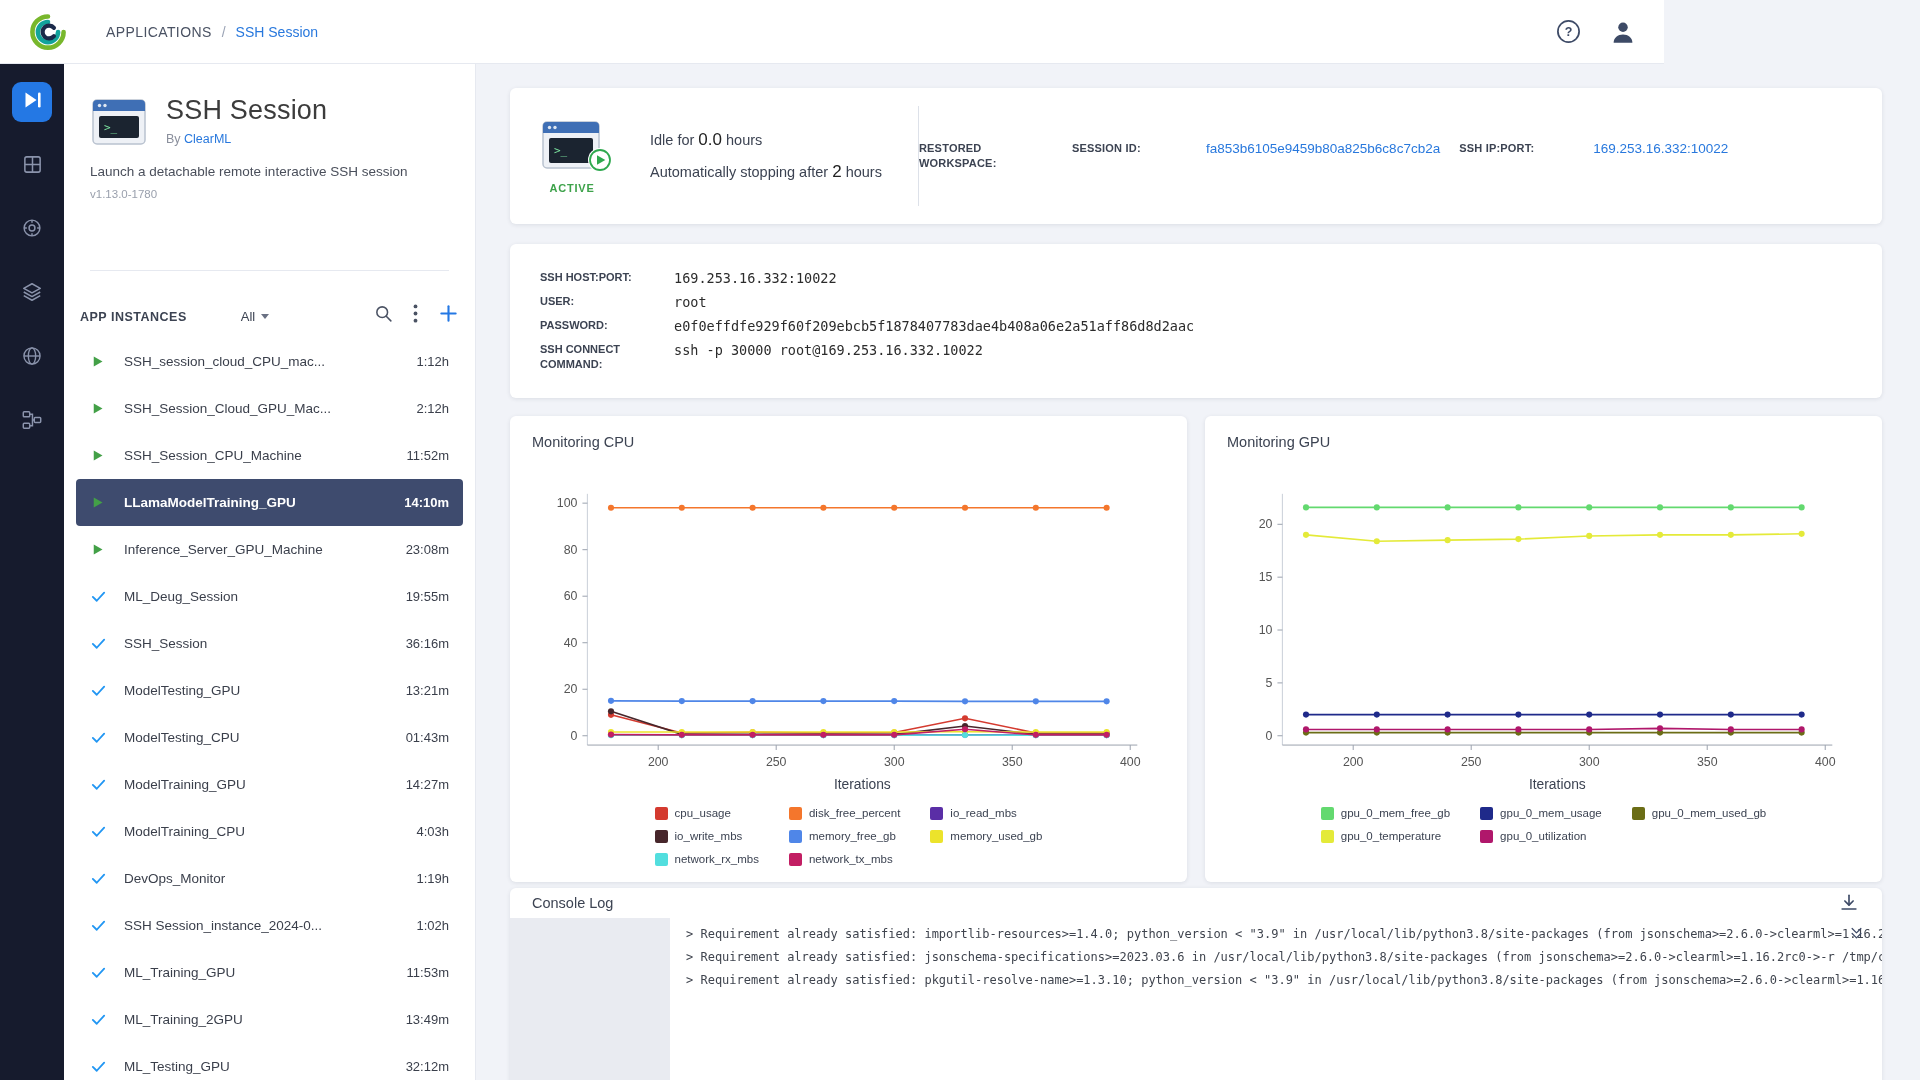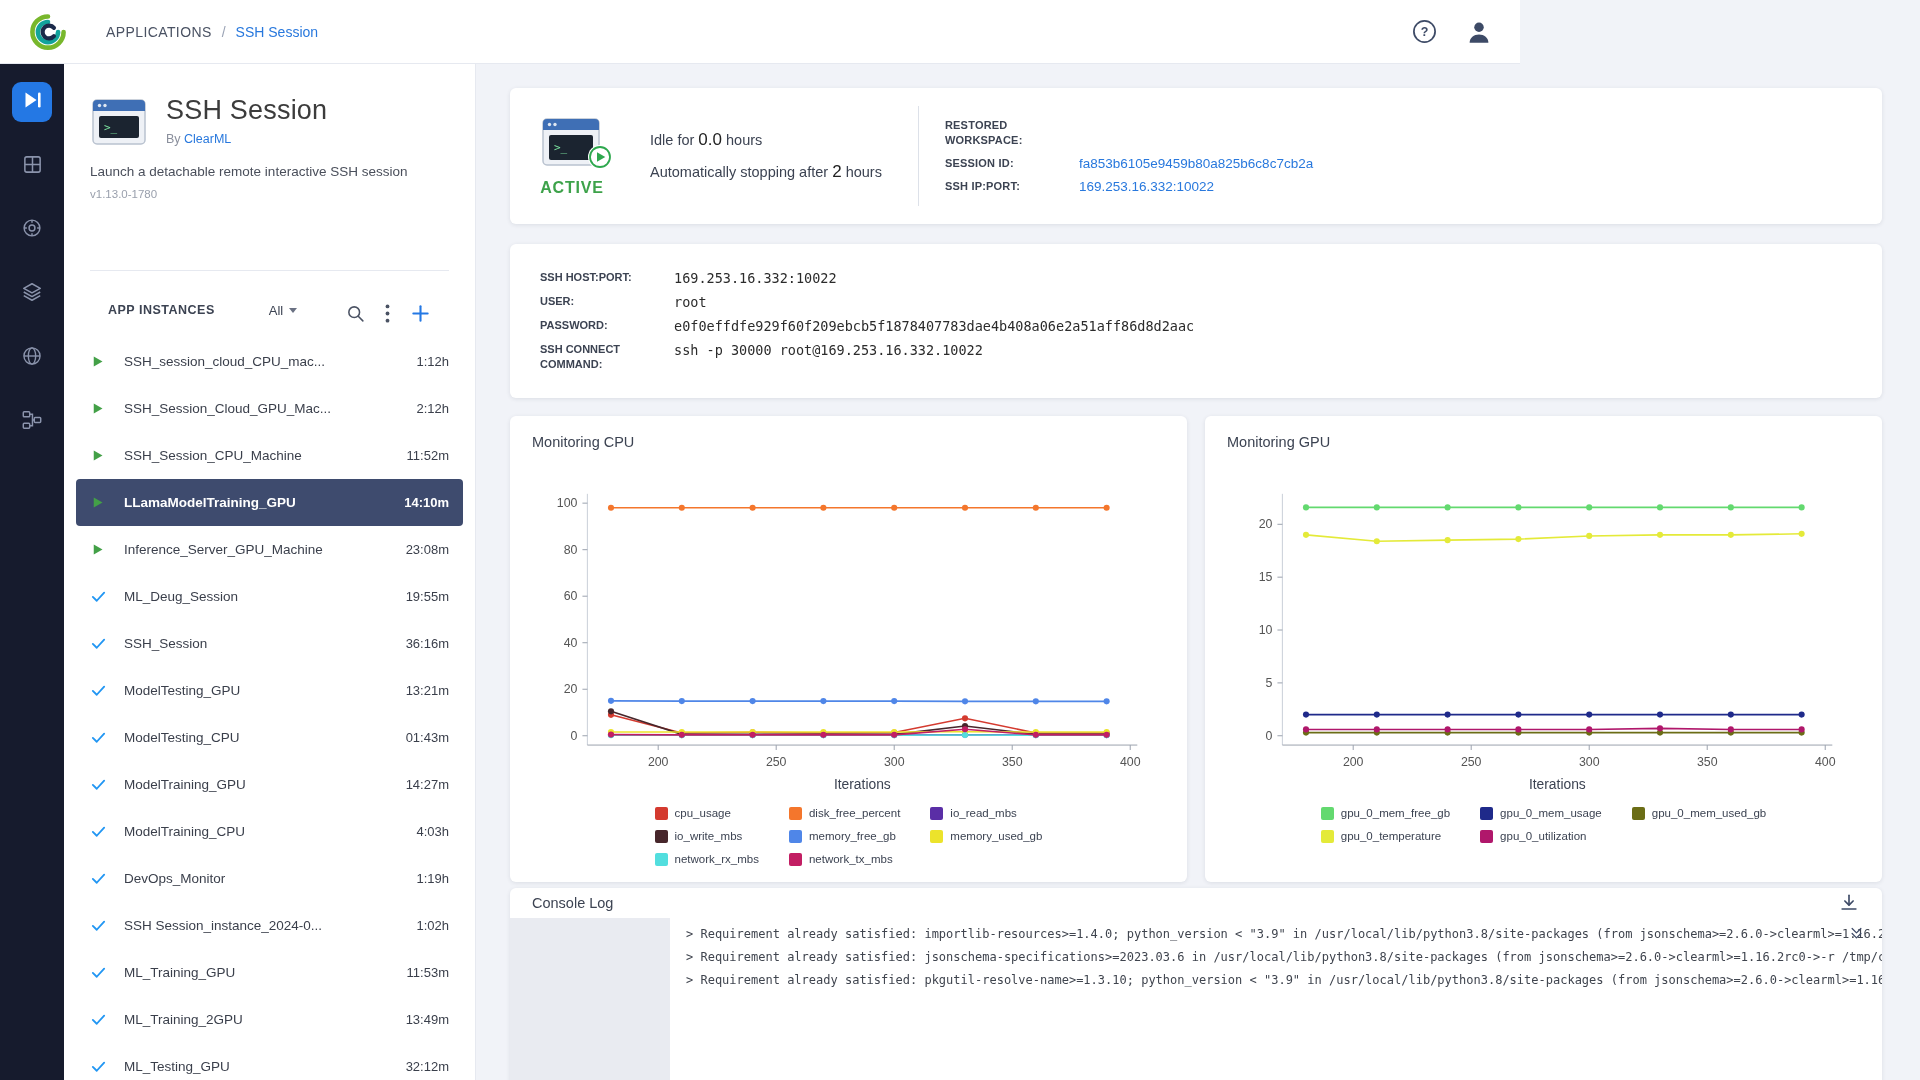--- a/index.html
+++ b/index.html
@@ -1,20 +1,20 @@
 <!DOCTYPE html>
 <html><head>
 <meta charset="utf-8">
 <style>
   *{box-sizing:border-box;margin:0;padding:0}
   html,body{width:1920px;height:1080px;overflow:hidden;font-family:"Liberation Sans",sans-serif;background:#f1f3f8;color:#3a3f4b}
   a{text-decoration:none;cursor:pointer}
 
   
-  .header{position:fixed;top:0;left:0;width:1520px;height:64px;background:#fff;border-bottom:1px solid #e6e9f0;display:flex;align-items:center;padding:0 26px;z-index:30}
+  .header{position:fixed;top:0;left:0;width:1664px;height:64px;background:#fff;border-bottom:1px solid #e6e9f0;display:flex;align-items:center;padding:0 26px;z-index:30}
   .logo{width:44px;height:44px;margin-right:36px;cursor:pointer;flex:none}
   .breadcrumb{font-size:14px;display:flex;align-items:center;gap:10px}
   .crumb-root{color:#4a5263;letter-spacing:.4px}
   .crumb-sep{color:#9aa3b5}
   .crumb-cur{color:#2878dd}
   .header-right{margin-left:auto;display:flex;align-items:center;gap:26px}
   .icon-btn{cursor:pointer;display:flex;align-items:center}
 
   
   .rail{position:fixed;top:64px;left:0;bottom:0;width:64px;background:#161b2d;display:flex;flex-direction:column;align-items:center;padding-top:18px;gap:24px;z-index:20}
@@ -25,44 +25,44 @@
   .panel{position:fixed;top:64px;left:64px;bottom:0;width:412px;background:#fff;border-right:1px solid #e6e9f0;display:flex;flex-direction:column;z-index:10}
   .app-head{padding:31px 26px 0 26px}
   .app-title-row{display:flex;gap:18px}
   .app-icon{width:58px;height:58px;flex:none}
   .app-title{font-size:27px;color:#3c3c3c;font-weight:500;letter-spacing:.2px}
   .app-by{font-size:12.5px;color:#8a8f9c;margin-top:6px}
   .app-by a{color:#2878dd}
   .app-desc{margin-top:11px;font-size:13.5px;color:#4a4f5b}
   .app-ver{margin-top:9px;font-size:11.5px;color:#9aa0ad}
   .panel-divider{margin:70px 26px 0;border-bottom:1px solid #e6e9f0}
-  .instances-bar{display:flex;align-items:flex-start;padding:32px 44px 12px}
+  .instances-bar{display:flex;align-items:flex-end;padding:32px 16px 12px}
   .instances-title{font-size:12.5px;font-weight:bold;color:#3c4352;letter-spacing:.5px}
   .filter{margin-left:54px;font-size:13px;color:#3c4352;display:flex;align-items:center;gap:6px;cursor:pointer}
   .caret{width:0;height:0;border-left:4.5px solid transparent;border-right:4.5px solid transparent;border-top:5px solid #6a7183}
   .bar-icons{margin-left:auto;display:flex;align-items:center;gap:20px}
   .inst-list{flex:1;overflow:hidden;padding:2px 12px 0}
   .inst-row{height:47px;display:flex;align-items:center;padding:0 14px;border-radius:4px;cursor:pointer;font-size:13.5px;color:#3a3f4b}
   .inst-row.selected{background:#3e4b6e;color:#fff;font-weight:bold}
   .inst-icon{width:18px;display:flex;margin-right:16px;flex:none}
   .inst-name{flex:1;white-space:nowrap;overflow:hidden;text-overflow:ellipsis;padding-right:10px}
   .inst-time{font-size:13px}
 
   
   .main{position:fixed;top:64px;left:476px;right:0;bottom:0;overflow:hidden;padding:24px 38px 0 34px}
   .card{background:#fff;border-radius:6px;box-shadow:0 1px 4px rgba(30,40,60,.10)}
   .status-card{display:flex;align-items:center;padding:18px 30px;height:136px;margin-bottom:20px}
   .active-block{display:flex;flex-direction:column;align-items:center;gap:7px}
   .term-wrap{position:relative;width:64px;height:56px}
   .play-badge{position:absolute;right:-9px;bottom:-2px}
-  .active-label{font-size:16px;font-weight:bold;color:#3da24a;letter-spacing:.8px}
+  .active-label{font-size:11px;font-weight:bold;color:#3da24a;letter-spacing:.8px}
   .idle-block{margin-left:46px;display:flex;flex-direction:column;gap:12px;font-size:14.5px;color:#3c4352}
   .idle-strong{font-size:17px;font-weight:normal;color:#222}
   .status-divider{width:1px;align-self:stretch;background:#dde1e9;margin-left:36px}
-  .restored-block{margin-left:26px;display:flex;flex-direction:column;gap:8px}
+  .restored-block{display:flex;flex-direction:row;gap:19px}
   .kv-row{display:flex;align-items:flex-start}
   .kv-label{width:134px;flex:none;font-size:11px;font-weight:bold;color:#3c4352;letter-spacing:.2px;line-height:15px}
   .kv-link{font-size:13.5px;color:#2878dd}
 
   .conn-card{padding:26px 30px;margin-bottom:18px}
   .conn-grid{display:grid;grid-template-columns:134px 1fr;row-gap:8px;align-items:start}
   .conn-label{font-size:11px;font-weight:bold;color:#3c4352;line-height:15px;padding-right:14px}
   .conn-value{font-family:"DejaVu Sans Mono",monospace;font-size:13.5px;color:#2b2b2b}
 
   .charts-row{display:flex;gap:18px;margin-bottom:6px}

